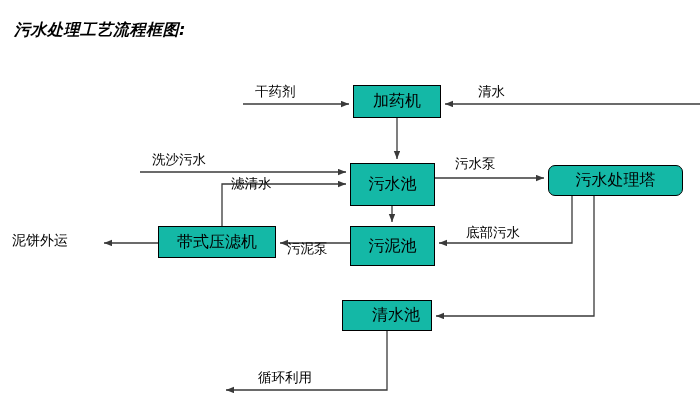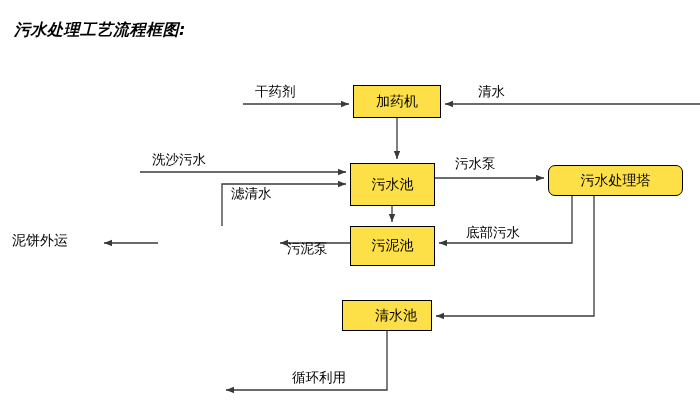--- a/index.html
+++ b/index.html
@@ -34,25 +34,25 @@
     font-size: 16px;
     font-weight: bold;
     letter-spacing: 0.5px;
     white-space: nowrap;
     font-style: italic;
   }
   .node {
     position: absolute;
     box-sizing: border-box;
     border: 1.2px solid #000000;
-    background: #fde047;
+    background: #14b8a6;
     display: flex;
     align-items: center;
     justify-content: center;
-    font-size: 14px;
+    font-size: 16px;
     white-space: nowrap;
     z-index: 3;
   }
   .edge-label {
     position: absolute;
     font-size: 13.5px;
     white-space: nowrap;
     background: transparent;
     z-index: 2;
   }
@@ -116,40 +116,43 @@
   </div>
 
   <div class="node" style="left:350px; top:163px; width:85px; height:43px;">
     <span>污水池</span>
   </div>
 
   <div class="node" style="left:548px; top:165px; width:135px; height:31px;border-radius:7px;">
     <span>污水处理塔</span>
   </div>
 
+  <div class="node" style="left:158px; top:226px; width:118px; height:32px;">
+    <span>带式压滤机</span>
+  </div>
 
   <div class="node" style="left:350px; top:226px; width:85px; height:40px;">
     <span>污泥池</span>
   </div>
 
   <div class="node" style="left:342px; top:300px; width:90px; height:31px;padding-left:18px;">
     <span>清水池</span>
   </div>
 
   <div class="edge-label" style="left:255px; top:83px;">干药剂</div>
 
   <div class="edge-label" style="left:478px; top:83px;text-align:right;">清水</div>
 
   <div class="edge-label" style="left:152px; top:151px;">洗沙污水</div>
 
-  <div class="edge-label" style="left:231px; top:185px;">滤清水</div>
+  <div class="edge-label" style="left:231px; top:175px;">滤清水</div>
 
   <div class="edge-label" style="left:455px; top:155px;">污水泵</div>
 
   <div class="edge-label" style="left:287px; top:240px;">污泥泵</div>
 
   <div class="edge-label" style="left:466px; top:224px;">底部污水</div>
 
-  <div class="edge-label" style="left:258px; top:369px;margin-left:34px;">循环利用</div>
+  <div class="edge-label" style="left:258px; top:369px;">循环利用</div>
 
   <div class="terminal-label" style="left:12px; top:232px;">泥饼外运</div>
 
 </div>
 
 </body></html>

